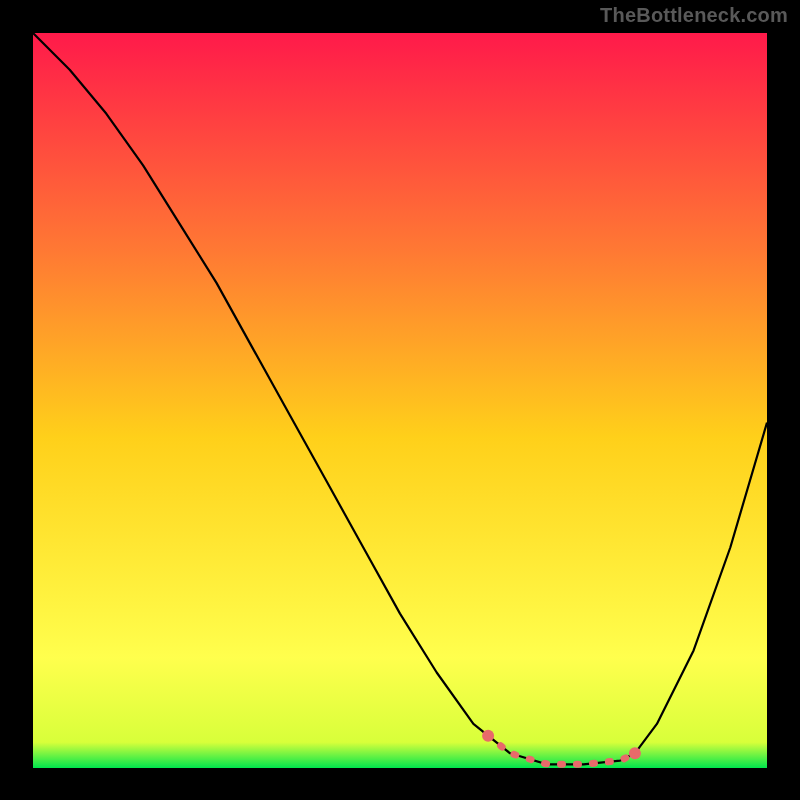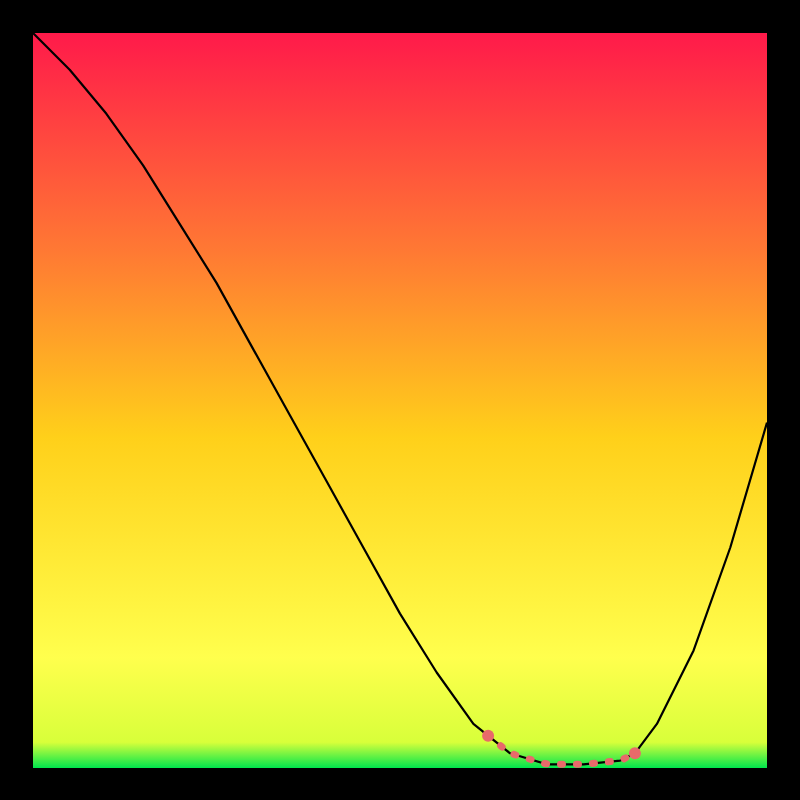--- a/index.html
+++ b/index.html
@@ -48,13 +48,14 @@
       </defs>
       <rect x="0" y="0" width="800" height="800" fill="#000000"></rect>
       <rect x="33" y="33" width="734" height="735" fill="url(#bg-grad)"></rect>
       <path d="M33.0 33.0 L69.7 69.8 L106.4 113.8 L143.1 165.3 L179.8 224.1 L216.5 282.9 L253.2 349.1 L289.9 415.2 L326.6 481.3 L363.3 547.5 L400.0 613.6 L436.7 672.5 L473.4 723.9 L510.1 753.3 L546.8 764.3 L583.5 764.3 L620.2 760.6 L634.9 753.3 L656.9 723.9 L693.6 650.4 L730.3 547.5 L767.0 422.6" fill="none" stroke="#000000" stroke-width="2.2" stroke-linejoin="round"></path>
       <g>
         <path d="M488.1 735.7 L494.2 740.6 L500.3 745.5 L506.4 750.4 L512.5 754.0 L518.7 755.9 L524.8 757.7 L530.9 759.5 L537.0 761.4 L543.1 763.2 L549.2 764.3 L555.4 764.3 L561.5 764.3 L567.6 764.3 L573.7 764.3 L579.8 764.3 L585.9 764.1 L592.1 763.5 L598.2 762.9 L604.3 762.2 L610.4 761.6 L616.5 761.0 L622.6 759.4 L628.8 756.4 L634.9 753.3" fill="none" stroke="#e86a6a" stroke-width="7" stroke-linecap="round" stroke-dasharray="2 14"></path>
         <circle cx="488.1" cy="735.7" r="6" fill="#e86a6a"></circle>
         <circle cx="634.9" cy="753.3" r="6" fill="#e86a6a"></circle>
       </g>
     </svg>
+  <div class="watermark">TheBottleneck.com</div>
 </div>
 
 </body></html>

